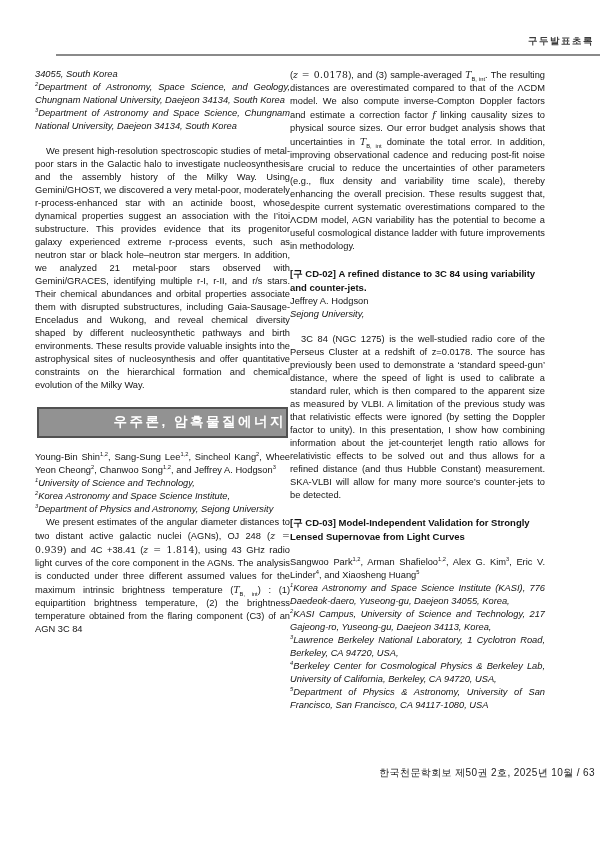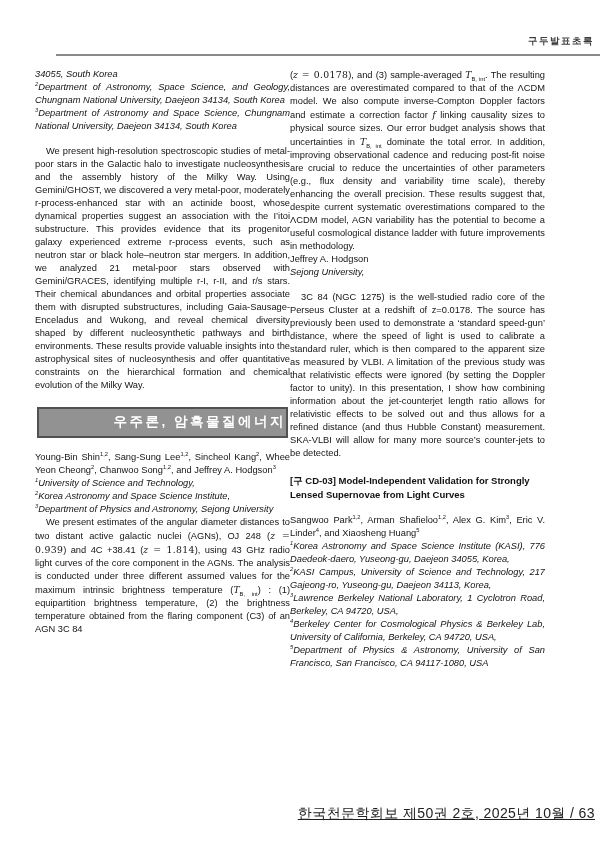--- a/index.html
+++ b/index.html
@@ -38,22 +38,22 @@
     font-size:13.5px;letter-spacing:2.5px;padding:4px 0 5px 0;
   }
   .abs-title{
     font-weight:bold;font-size:9.5px;line-height:14px;text-align:left;color:#111;
   }
   sup{font-size:0.62em;vertical-align:super;line-height:0;}
   sub{font-size:0.62em;vertical-align:sub;line-height:0;}
   .seg-smi{font-family:"DejaVu Serif","Liberation Serif",serif;font-style:italic;}
   .seg-sm{font-family:"DejaVu Serif","Liberation Serif",serif;font-style:normal;letter-spacing:0.3px;}
   .page-footer{
-    position:absolute;top:805px;right:33px;
-    font-size:14px;color:#222;letter-spacing:0.4px;text-decoration:underline;
+    position:absolute;top:766px;right:33px;
+    font-size:10px;color:#222;letter-spacing:0.4px;
   }
 </style>
 </head>
 <body>
 
 <div class="page">
 
   <div class="header-label">구두발표초록</div>
   <div class="header-rule"></div>
 
@@ -70,20 +70,21 @@
       <div class="body-text mt10"><span>Young-Bin Shin</span><sup>1,2</sup><span>, Sang-Sung Lee</span><sup>1,2</sup><span>, Sincheol Kang</span><sup>2</sup><span>, Whee Yeon Cheong</span><sup>2</sup><span>, Chanwoo Song</span><sup>1,2</sup><span>, and Jeffrey A. Hodgson</span><sup>3</sup></div>
 
       <div class="body-text affil"><sup>1</sup><span>University of Science and Technology,</span><br><sup>2</sup><span>Korea Astronomy and Space Science Institute,</span><br><sup>3</sup><span>Department of Physics and Astronomy, Sejong University</span></div>
 
       <div class="body-text indent mt10"><span>We present estimates of the angular diameter distances to two distant active galactic nuclei (AGNs), OJ 248 (</span><span class="seg-smi">z</span><span class="seg-sm"> = 0.939</span><span>) and 4C +38.41 (</span><span class="seg-smi">z</span><span class="seg-sm"> = 1.814</span><span>), using 43 GHz radio light curves of the core component in the AGNs. The analysis is conducted under three different assumed values for the maximum intrinsic brightness temperature (</span><span class="seg-smi">T</span><sub>B, int</sub><span>) : (1) equipartition brightness temperature, (2) the brightness temperature obtained from the flaring component (C3) of an AGN 3C 84</span></div>
     </div>
 
     <div class="col">
       <div class="body-text"><span>(</span><span class="seg-smi">z</span><span class="seg-sm"> = 0.0178</span><span>), and (3) sample-averaged </span><span class="seg-smi">T</span><sub>B, int</sub><span>. The resulting distances are overestimated compared to that of the ΛCDM model. We also compute inverse-Compton Doppler factors and estimate a correction factor </span><span class="seg-smi">f</span><span> linking causality sizes to physical source sizes. Our error budget analysis shows that uncertainties in </span><span class="seg-smi">T</span><sub>B, int</sub><span> dominate the total error. In addition, improving observational cadence and reducing post-fit noise are crucial to reduce the uncertainties of other parameters (e.g., flux density and variability time scale), thereby enhancing the overall precision. These results suggest that, despite current systematic overestimations compared to the ΛCDM model, AGN variability has the potential to become a useful cosmological distance ladder with future improvements in methodology.</span></div>
 
+      <div class="abs-title mt14">[구 CD-02] A refined distance to 3C 84 using variability and counter-jets.</div>
 
       <div class="body-text mt10">Jeffrey A. Hodgson</div>
 
       <div class="body-text affil">Sejong University,</div>
 
       <div class="body-text indent mt12">3C 84 (NGC 1275) is the well-studied radio core of the Perseus Cluster at a redshift of z=0.0178. The source has previously been used to demonstrate a ‘standard speed-gun’ distance, where the speed of light is used to calibrate a standard ruler, which is then compared to the apparent size as measured by VLBI. A limitation of the previous study was that relativistic effects were ignored (by setting the Doppler factor to unity). In this presentation, I show how combining information about the jet-counterjet length ratio allows for relativistic effects to be solved out and thus allows for a refined distance (and thus Hubble Constant) measurement. SKA-VLBI will allow for many more source’s counter-jets to be detected.</div>
 
       <div class="abs-title mt14">[구 CD-03] Model-Independent Validation for Strongly Lensed Supernovae from Light Curves</div>
 
       <div class="body-text mt12"><span>Sangwoo Park</span><sup>1,2</sup><span>, Arman Shafieloo</span><sup>1,2</sup><span>, Alex G. Kim</span><sup>3</sup><span>, Eric V. Linder</span><sup>4</sup><span>, and Xiaosheng Huang</span><sup>5</sup></div>

